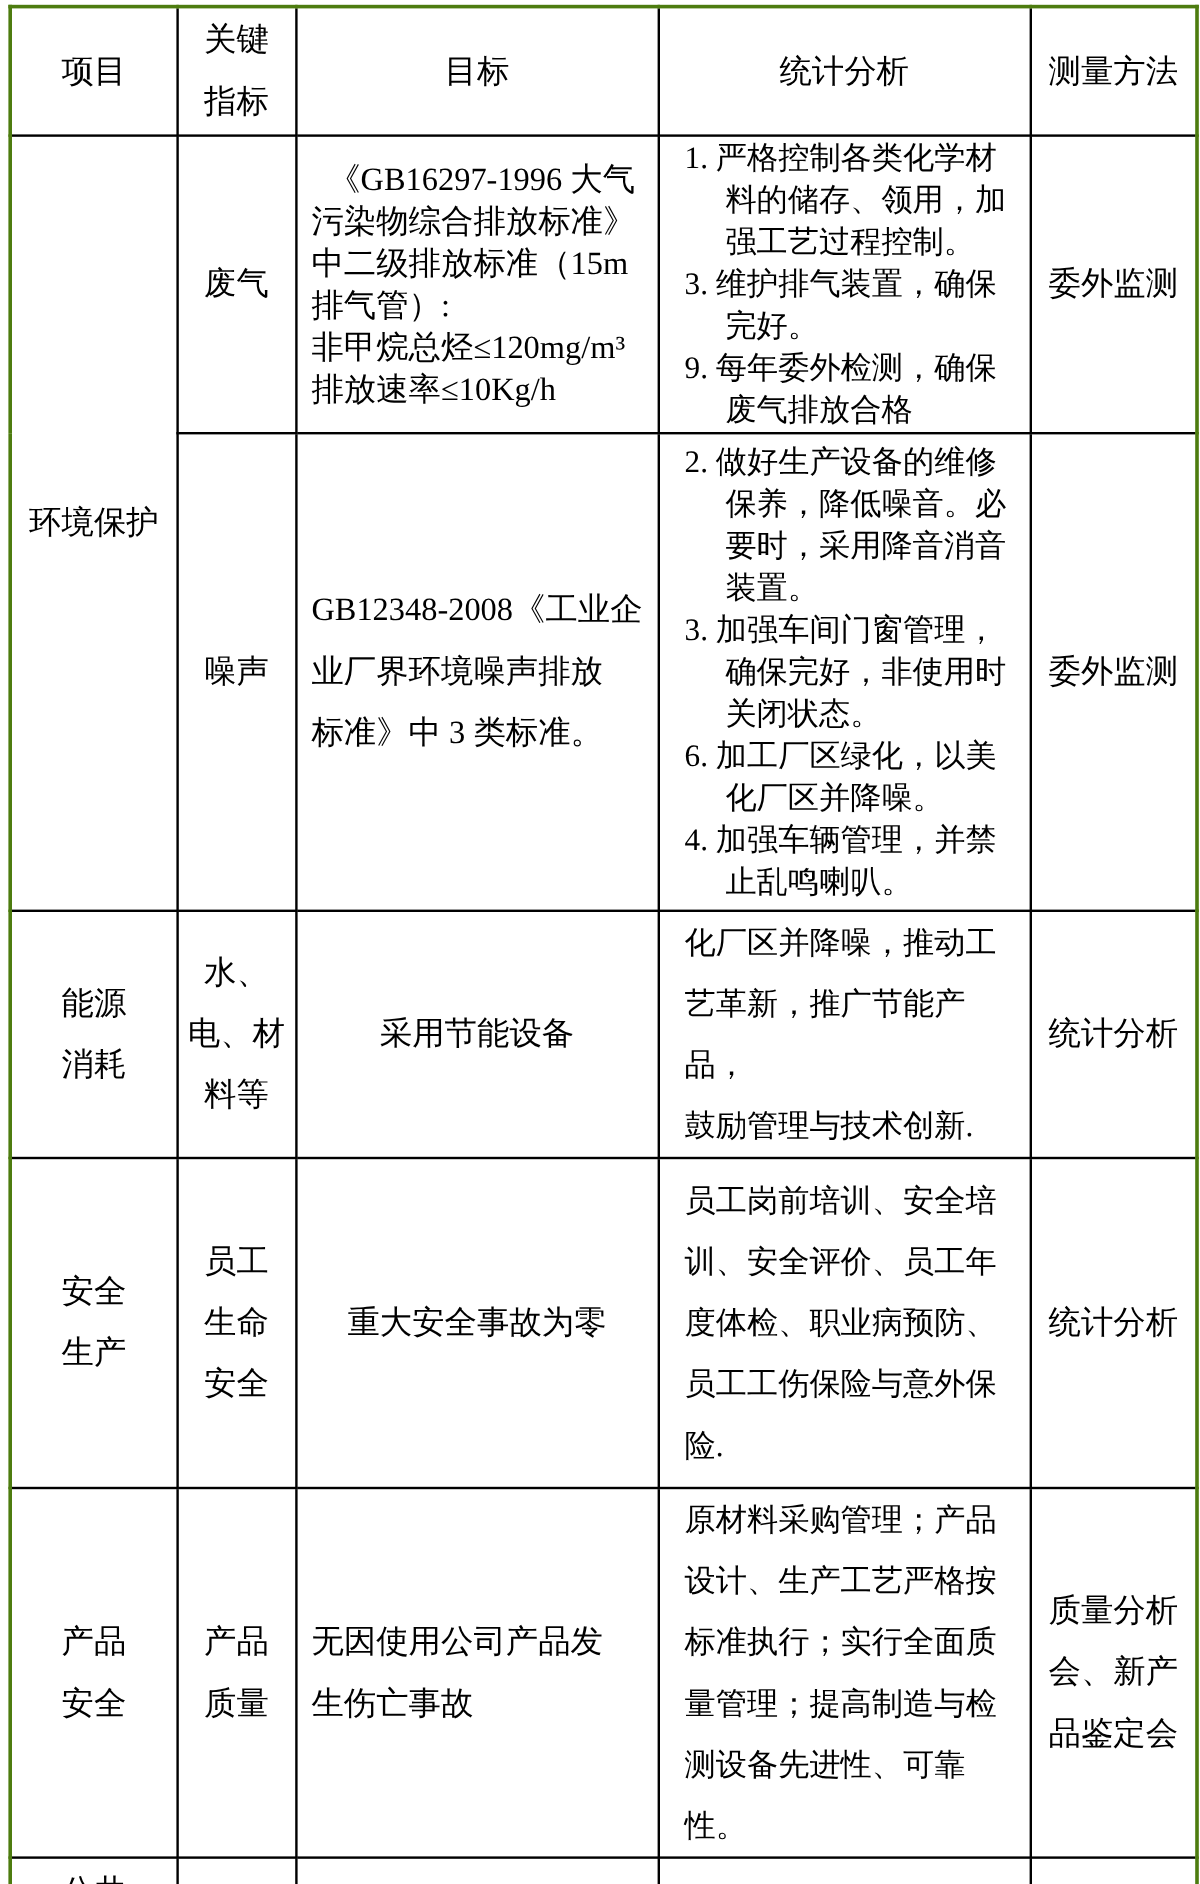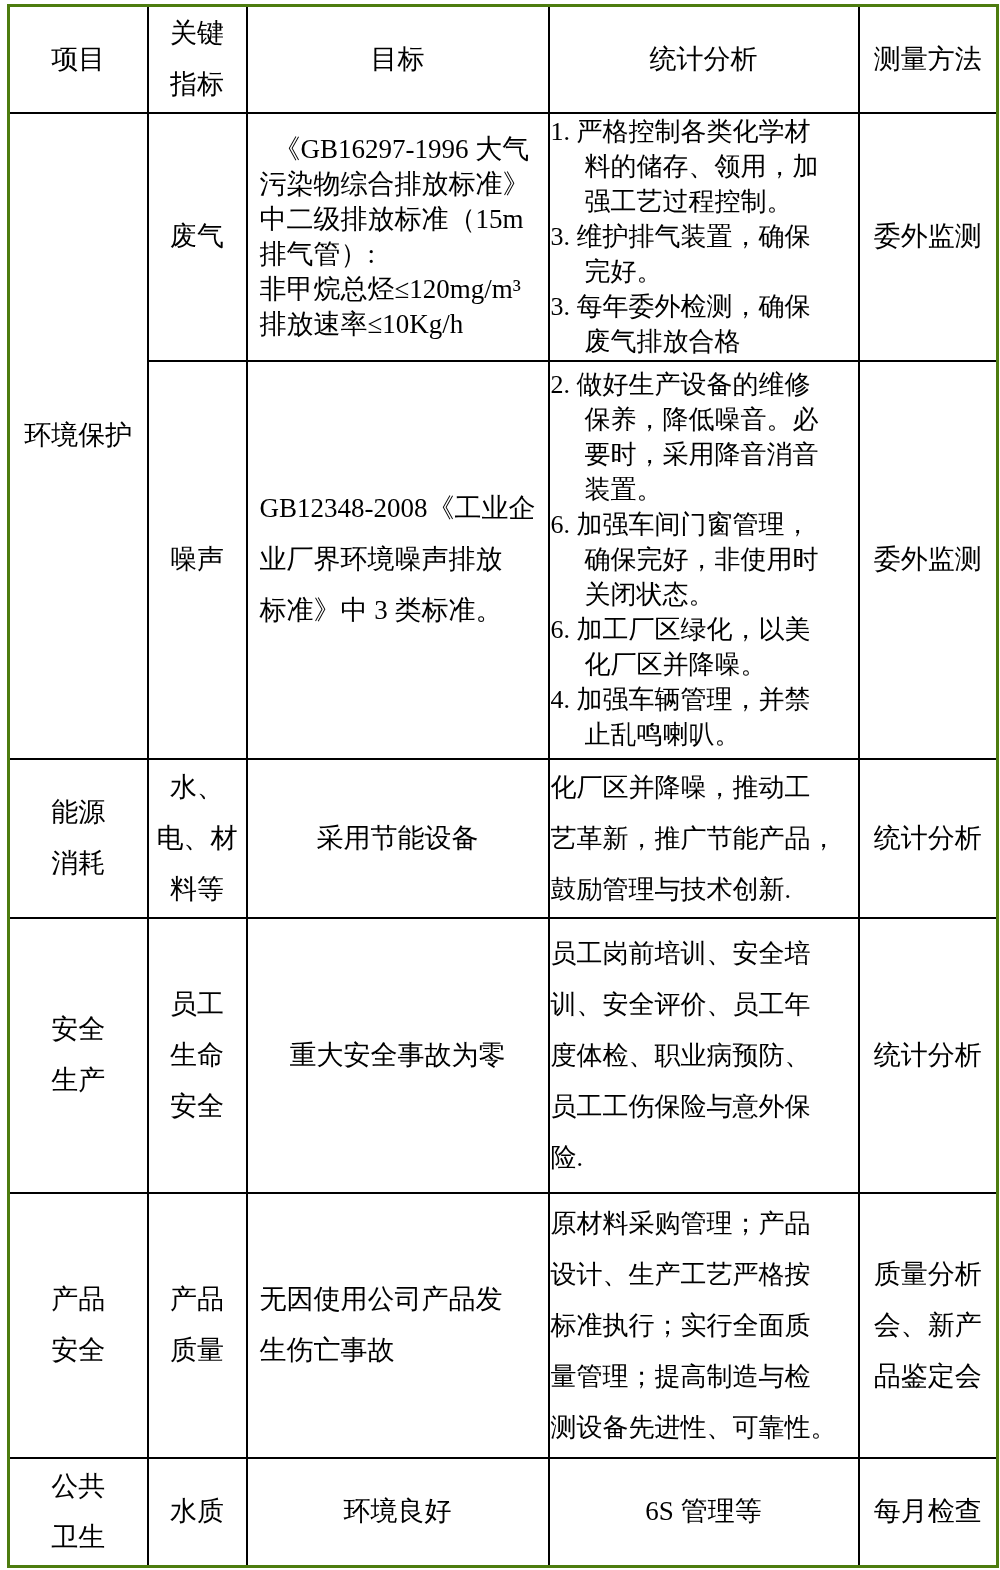--- a/index.html
+++ b/index.html
@@ -19,21 +19,21 @@
   td {
     border: 2px solid #000;
     font-size: 27px; line-height: 51px;
     text-align: center; vertical-align: middle;
     padding: 0 8px; white-space: normal;
     overflow: hidden;
   }
   .pre { white-space: pre-line; }
   td.left { text-align: left; padding: 0 8px 0 12px; }
   td.dense { line-height: 35px; }
-  td.measures { padding: 0 6px 0 1px; font-size: 26px; }
+  td.measures { padding: 0 6px 0 21px; font-size: 26px; }
   td.narrow { padding: 0 4px; }
   .ind { text-indent: 14px; }
   .li { padding-left: 34px; text-indent: -34px; white-space: pre-line; }
 </style>
 </head>
 <body>
 
 <table class="doc">
   <colgroup>
     <col style="width:139px">
@@ -61,37 +61,37 @@
 中二级排放标准（15m
 排气管）:
 非甲烷总烃≤120mg/m³
 排放速率≤10Kg/h</td>
     <td class="left dense measures">
       <div class="li">1. 严格控制各类化学材
 料的储存、领用，加
 强工艺过程控制。</div>
       <div class="li">3. 维护排气装置，确保
 完好。</div>
-      <div class="li">3. 每年委外检测，确保
+      <div class="li">9. 每年委外检测，确保
 废气排放合格</div>
     </td>
     <td class="pre">委外监测</td>
   </tr>
 
   <tr style="height:398px">
     <td class="pre narrow">噪声</td>
     <td class="left pre">GB12348-2008《工业企
 业厂界环境噪声排放
 标准》中 3 类标准。</td>
     <td class="left dense measures">
       <div class="li">2. 做好生产设备的维修
 保养，降低噪音。必
 要时，采用降音消音
 装置。</div>
-      <div class="li">6. 加强车间门窗管理，
+      <div class="li">3. 加强车间门窗管理，
 确保完好，非使用时
 关闭状态。</div>
       <div class="li">6. 加工厂区绿化，以美
 化厂区并降噪。</div>
       <div class="li">4. 加强车辆管理，并禁
 止乱鸣喇叭。</div>
     </td>
     <td class="pre">委外监测</td>
   </tr>
 

